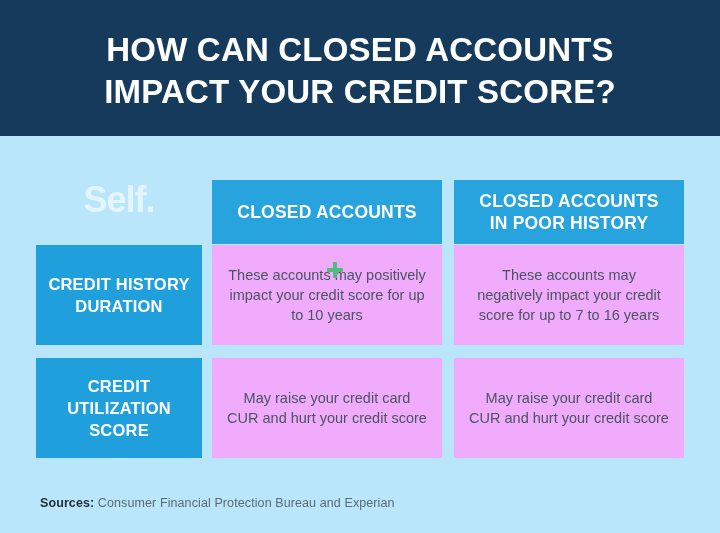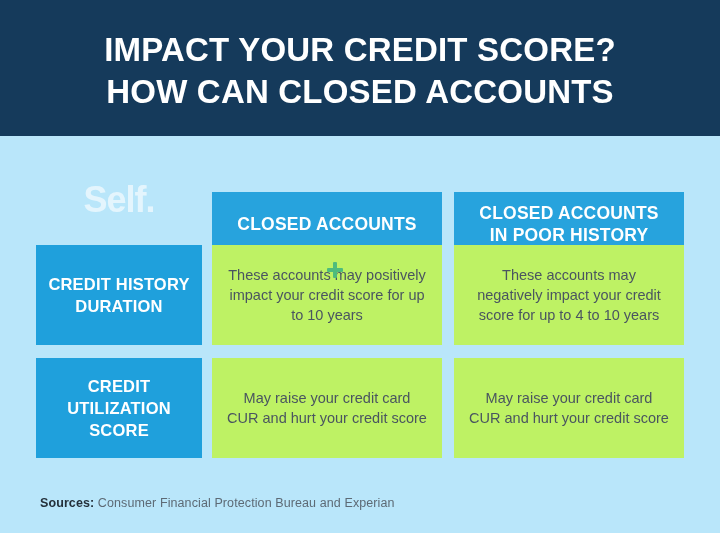--- a/index.html
+++ b/index.html
@@ -48,21 +48,21 @@
 
   
   .grid {
     position: absolute;
     left: 36px;
     top: 168px;
     width: 648px;
   }
   .row {
     display: flex;
-    align-items: flex-start;
+    align-items: center;
   }
   .row + .row {
     margin-top: 13px;
   }
   .col-label {
     width: 166px;
     flex: 0 0 166px;
     margin-right: 10px;
   }
   .col-cell {
@@ -128,21 +128,21 @@
     padding: 16px 6px;
   }
   .row-label span {
     color: #ffffff;
     font-weight: bold;
     font-size: 16.5px;
     line-height: 1.34;
     letter-spacing: 0.2px;
   }
   .cell {
-    background: #bef264;
+    background: #f0abfc;
     height: 100px;
     display: flex;
     flex-direction: column;
     align-items: center;
     justify-content: center;
     box-sizing: border-box;
     padding: 6px 14px 8px;
     text-align: center;
   }
   .cell-icon {
@@ -193,22 +193,22 @@
     color: #24303a;
     font-weight: bold;
   }
 </style>
 </head>
 <body>
 
 <div class="infographic">
 
   <div class="title-band">
+    <div class="title-line">HOW CAN CLOSED ACCOUNTS</div>
     <div class="title-line">IMPACT YOUR CREDIT SCORE?</div>
-    <div class="title-line">HOW CAN CLOSED ACCOUNTS</div>
   </div>
 
   <div class="grid">
 
     <div class="row header-row">
       <div class="col-label brand">
         <span class="brand-text">Self</span>
           <span class="brand-text brand-dot">.</span>
       </div>
       <div class="col-cell col-header">
@@ -222,21 +222,21 @@
     <div class="row data-row">
       <div class="col-label row-label">
         <span>CREDIT HISTORY DURATION</span>
       </div>
       <div class="col-cell cell">
         <span class="cell-icon"><span class="icon-plus"></span></span>
         <span class="cell-text">These accounts may positively impact your credit score for up to 10 years</span>
       </div>
       <div class="col-cell cell">
         <span class="cell-icon"><span class="icon-minus"></span></span>
-        <span class="cell-text">These accounts may negatively impact your credit score for up to 4 to 10 years</span>
+        <span class="cell-text">These accounts may negatively impact your credit score for up to 7 to 16 years</span>
       </div>
     </div>
 
     <div class="row data-row">
       <div class="col-label row-label">
         <span>CREDIT UTILIZATION SCORE</span>
       </div>
       <div class="col-cell cell">
         <span class="cell-icon"><span class="icon-minus"></span></span>
         <span class="cell-text">May raise your credit card CUR and hurt your credit score</span>

